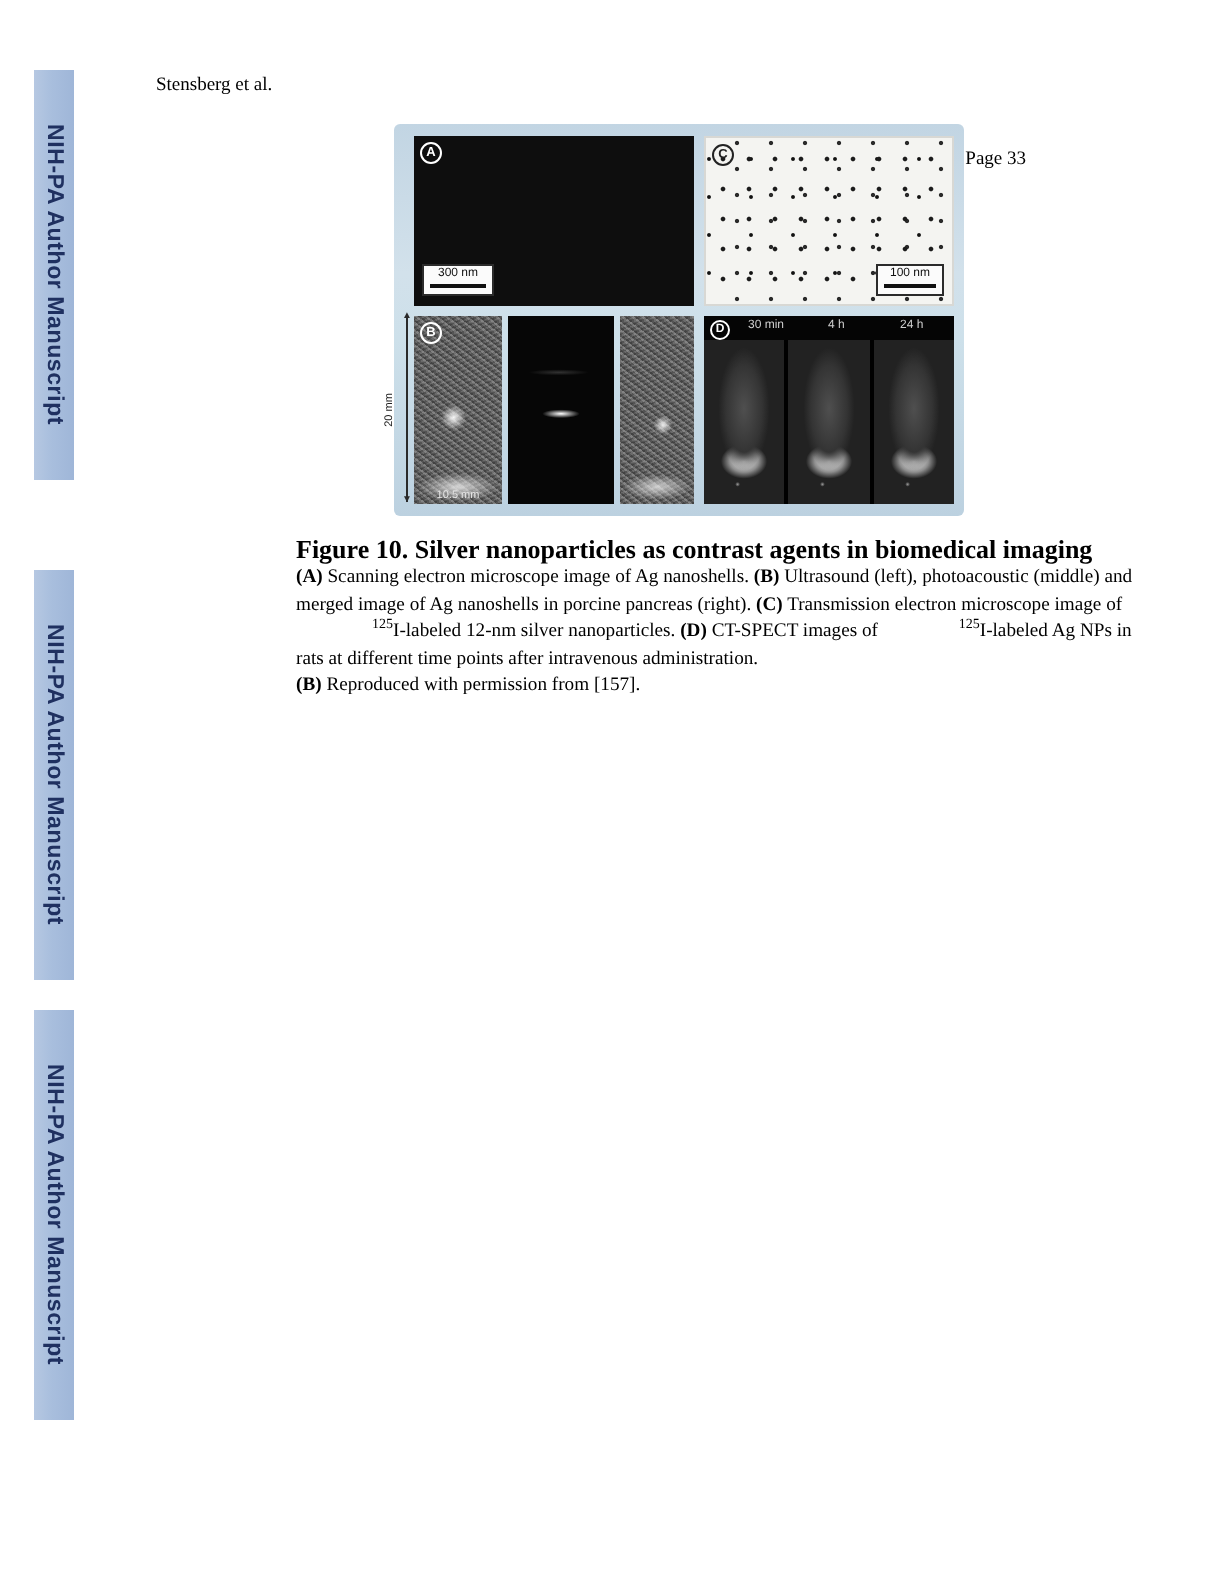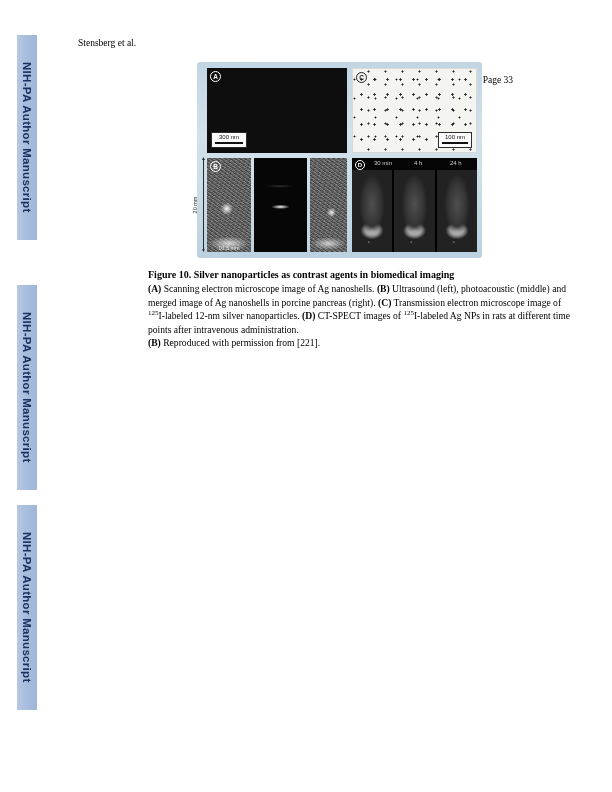--- a/index.html
+++ b/index.html
@@ -105,23 +105,23 @@
   .panel-d .circ-label{top:2px;left:3px;width:8px;height:8px;line-height:8px;font-size:6px;}
   .rat-row{position:absolute;left:0;top:12px;right:0;bottom:0;display:flex;gap:2px;background:#000;}
   .rat{flex:1;background-color:#222;
     background-image:
       radial-gradient(ellipse 15px 36px at 50% 42%, #4f4f4f 0%, #343434 60%, rgba(30,30,30,0) 85%),
       radial-gradient(ellipse 16px 12px at 50% 74%, #fafafa 0%, rgba(250,250,250,.5) 45%, rgba(250,250,250,0) 72%),
       radial-gradient(circle 1.5px at 42% 88%, #999, rgba(150,150,150,0) 80%);}
 
   
   .caption{position:absolute;left:148px;top:268px;width:424px;font-size:9.6px;line-height:13.4px;}
-  .caption .title{font-weight:bold;font-size:10px;margin-bottom:1px;}
+  .caption .title{font-weight:bold;font-size:13px;margin-bottom:1px;}
   .caption .b{font-weight:bold;}
-  .caption sup{font-size:7px;line-height:0;}
+  .caption sup{font-size:7px;line-height:0;margin-left:38px;}
 
   
   .footer{position:absolute;left:78px;top:711px;width:455px;text-align:center;font-size:8.8px;}
   .footer .journal{font-style:italic;}
 </style>
 </head>
 <body>
 
 <div class="page">
 
@@ -184,17 +184,17 @@
         <div class="rat"></div>
         <div class="rat"></div>
         <div class="rat"></div>
       </div>
     </div>
   </div>
 
   <div class="caption">
     <div class="title">Figure 10. Silver nanoparticles as contrast agents in biomedical imaging</div>
     <div class="body"><span class="b">(A)</span><span> Scanning electron microscope image of Ag nanoshells. </span><span class="b">(B)</span><span> Ultrasound (left), photoacoustic (middle) and merged image of Ag nanoshells in porcine pancreas (right). </span><span class="b">(C)</span><span> Transmission electron microscope image of </span><sup>125</sup><span>I-labeled 12-nm silver nanoparticles. </span><span class="b">(D)</span><span> CT-SPECT images of </span><sup>125</sup><span>I-labeled Ag NPs in rats at different time points after intravenous administration.</span></div>
-    <div><span class="b">(B)</span><span> Reproduced with permission from [221].</span></div>
+    <div><span class="b">(B)</span><span> Reproduced with permission from [157].</span></div>
   </div>
 
 
 </div>
 
 </body></html>

